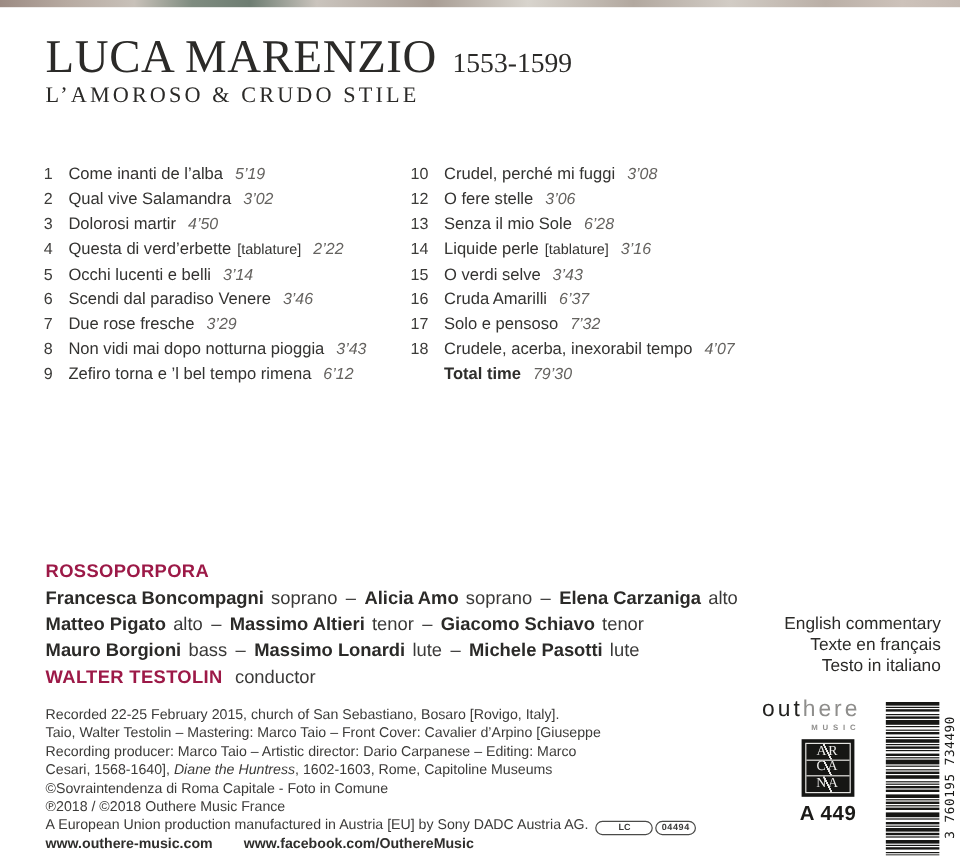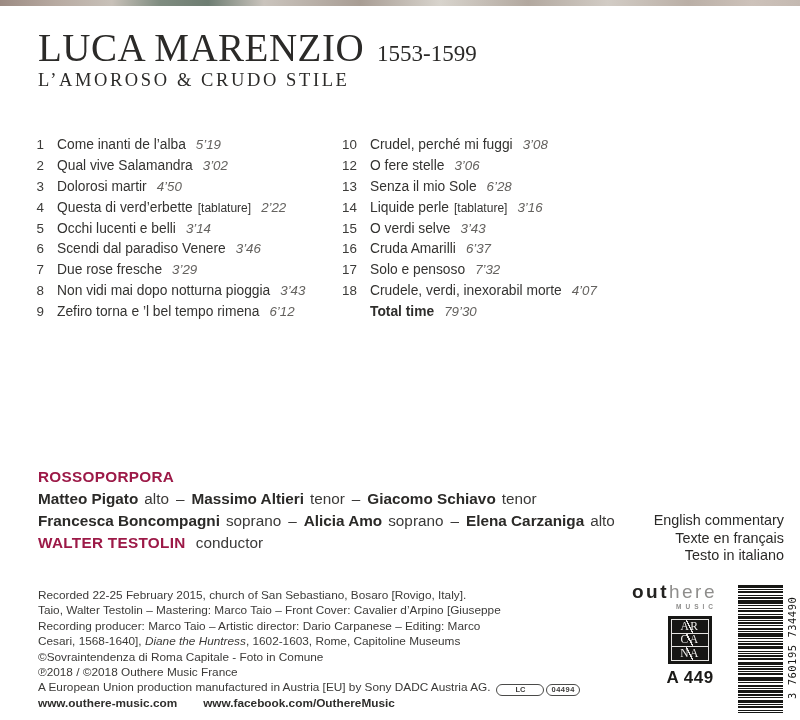--- a/index.html
+++ b/index.html
@@ -42,21 +42,21 @@
   .credits{position:absolute;left:38px;top:588px;font-size:11.8px;line-height:15.4px;color:#3b3a38;white-space:nowrap;}
   .seg-i{font-style:italic;}
   .seg-b{font-weight:bold;color:#2f2e2c;}
   .seg-gap{display:inline-block;width:26px;}
   .lc-badge{display:inline-flex;align-items:center;margin-left:6px;vertical-align:-1px;}
   .lc-box{border:1.2px solid #4a4a48;border-radius:7px;font-size:7.5px;font-weight:bold;color:#3b3a38;padding:0 18px;height:10px;line-height:10px;}
   .lc-num{border:1.2px solid #4a4a48;border-radius:7px;font-size:7.5px;font-weight:bold;color:#3b3a38;padding:0 4px;height:10px;line-height:10px;margin-left:2px;letter-spacing:0.5px;}
   
   .outhere-logo{position:absolute;left:627px;top:582px;width:90px;text-align:right;}
   .outhere-word{font-size:19px;letter-spacing:2.5px;line-height:1;}
-  .outhere-out{font-weight:bold;color:#232220;}
+  .outhere-out{font-weight:normal;color:#232220;}
   .outhere-here{color:#8f8e8c;}
   .outhere-music{font-size:6.5px;letter-spacing:4px;color:#8f8e8c;margin-top:2px;font-weight:bold;}
   .arcana-logo{position:absolute;left:668px;top:616px;width:44px;height:48px;background:#161614;box-sizing:border-box;padding:3px;}
   .arcana-inner{width:100%;height:100%;border:1px solid #e5e4e2;box-sizing:border-box;display:flex;flex-direction:column;}
   .arcana-row{flex:1;display:flex;align-items:center;justify-content:center;color:#efeeec;
     font-family:"Liberation Serif",serif;font-size:11.5px;letter-spacing:1.5px;line-height:1;
     border-bottom:1px solid #e5e4e2;position:relative;
     background-image:linear-gradient(63deg,transparent 47%,#e5e4e2 47%,#e5e4e2 51%,transparent 51%);}
   .arcana-row:last-child{border-bottom:none;}
   .catalog-num{position:absolute;left:662px;top:668px;width:56px;text-align:center;font-size:17px;font-weight:bold;color:#1b1a18;letter-spacing:0.5px;}
@@ -168,36 +168,37 @@
             <span class="t-title">Cruda Amarilli</span>
             <span class="t-time">6’37</span>
           </div>
           <div class="track-row">
             <span class="t-num">17</span>
             <span class="t-title">Solo e pensoso</span>
             <span class="t-time">7’32</span>
           </div>
           <div class="track-row">
             <span class="t-num">18</span>
-            <span class="t-title">Crudele, verdi, inexorabil morte</span>
+            <span class="t-title">Crudele, acerba, inexorabil tempo</span>
             <span class="t-time">4’07</span>
           </div>
         </div>
       <div class="track-row total-row">
         <span class="t-label">Total time</span>
         <span class="t-time">79’30</span>
       </div>
     </div>
   </div>
 
   <div class="ensemble">
     <div class="ens-title">ROSSOPORPORA</div>
     <div id="ensemble-rows">
+        <div class="ens-line"><span class="ens-name">Francesca Boncompagni</span><span class="ens-role">soprano</span><span class="ens-sep">–</span><span class="ens-name">Alicia Amo</span><span class="ens-role">soprano</span><span class="ens-sep">–</span><span class="ens-name">Elena Carzaniga</span><span class="ens-role">alto</span></div>
         <div class="ens-line"><span class="ens-name">Matteo Pigato</span><span class="ens-role">alto</span><span class="ens-sep">–</span><span class="ens-name">Massimo Altieri</span><span class="ens-role">tenor</span><span class="ens-sep">–</span><span class="ens-name">Giacomo Schiavo</span><span class="ens-role">tenor</span></div>
-        <div class="ens-line"><span class="ens-name">Francesca Boncompagni</span><span class="ens-role">soprano</span><span class="ens-sep">–</span><span class="ens-name">Alicia Amo</span><span class="ens-role">soprano</span><span class="ens-sep">–</span><span class="ens-name">Elena Carzaniga</span><span class="ens-role">alto</span></div>
+        <div class="ens-line"><span class="ens-name">Mauro Borgioni</span><span class="ens-role">bass</span><span class="ens-sep">–</span><span class="ens-name">Massimo Lonardi</span><span class="ens-role">lute</span><span class="ens-sep">–</span><span class="ens-name">Michele Pasotti</span><span class="ens-role">lute</span></div>
       </div>
     <div>
       <span class="conductor-name">WALTER TESTOLIN</span>
       <span class="ens-role">conductor</span>
     </div>
   </div>
 
   <div class="languages">
     <div>English commentary</div>
     <div>Texte en français</div>

